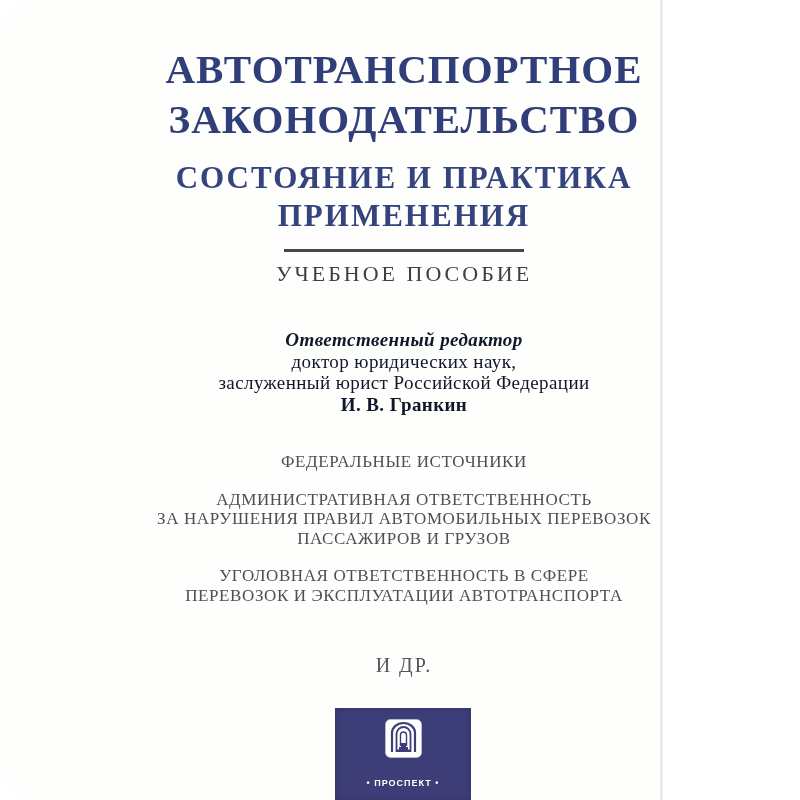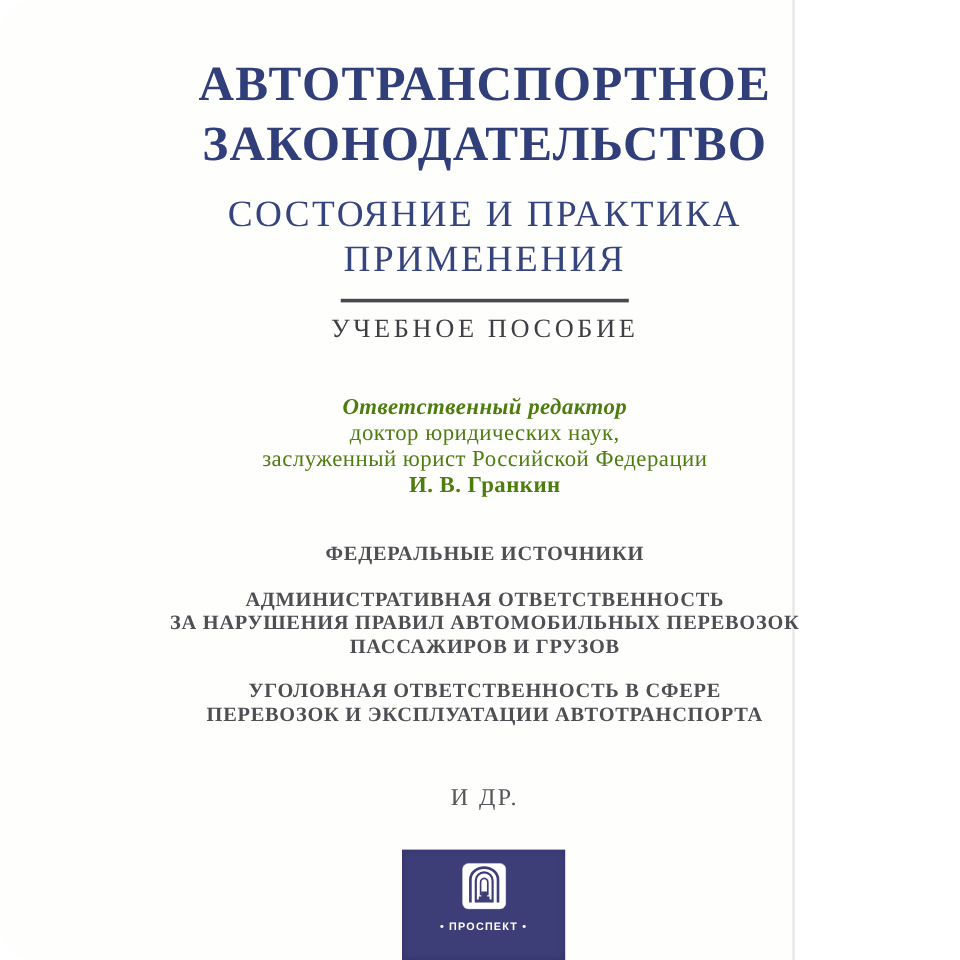--- a/index.html
+++ b/index.html
@@ -29,68 +29,68 @@
   }
   .book-title {
     position: absolute; top: 44px; left: 0; width: 100%;
     font-size: 41px; font-weight: bold; line-height: 50px;
     letter-spacing: 1px;
     color: #303e7a;
     margin: 0;
   }
   .book-subtitle {
     position: absolute; top: 159px; left: 0; width: 100%;
-    font-size: 31px; font-weight: normal; line-height: 38px;
+    font-size: 31px; font-weight: bold; line-height: 38px;
     letter-spacing: 2px;
     color: #36447e;
     margin: 0;
   }
   .divider {
     position: absolute; top: 249px; left: 50%; transform: translateX(-50%);
     width: 240px; height: 3px; background: #48484c;
   }
   .edition-type {
     position: absolute; top: 261px; left: 0; width: 100%;
     font-size: 22px; letter-spacing: 3px;
     color: #3e3e43;
   }
   .editor-block {
     position: absolute; top: 329px; left: 0; width: 100%;
     font-size: 19px; line-height: 21.5px;
-    color: #4d7c0f;
+    color: #0f172a;
     letter-spacing: 0.4px;
   }
   .editor-role { font-weight: bold; font-style: italic; }
   .editor-name { font-weight: bold; }
   .topics {
     position: absolute; top: 452px; left: 0; width: 100%;
     font-size: 17px; line-height: 19.5px;
     letter-spacing: 0.6px;
     color: #4e4e53;
   }
-  .topic-group { margin-bottom: 18px; font-weight: bold; }
+  .topic-group { margin-bottom: 18px; }
   .etc-line {
     position: absolute; top: 654px; left: 0; width: 100%;
     font-size: 20px; letter-spacing: 2px;
     color: #55555a;
   }
   .publisher-logo {
     position: absolute; left: 335px; top: 708px;
     width: 136px; height: 92px;
     background: #3d3d78;
     box-shadow: inset 0 0 6px rgba(0,0,0,0.15);
     text-align: center;
   }
   .logo-mark {
     margin-top: 11px;
     display: inline-block;
     width: 37px; height: 39px;
   }
   .publisher-name {
-    margin-top: 4px;
+    margin-top: 16px;
     font-family: "Liberation Sans", sans-serif;
     font-size: 9px; font-weight: bold; letter-spacing: 1px;
     color: #ffffff;
     white-space: nowrap;
   }
 </style>
 </head>
 <body>
 
 <div class="page">

